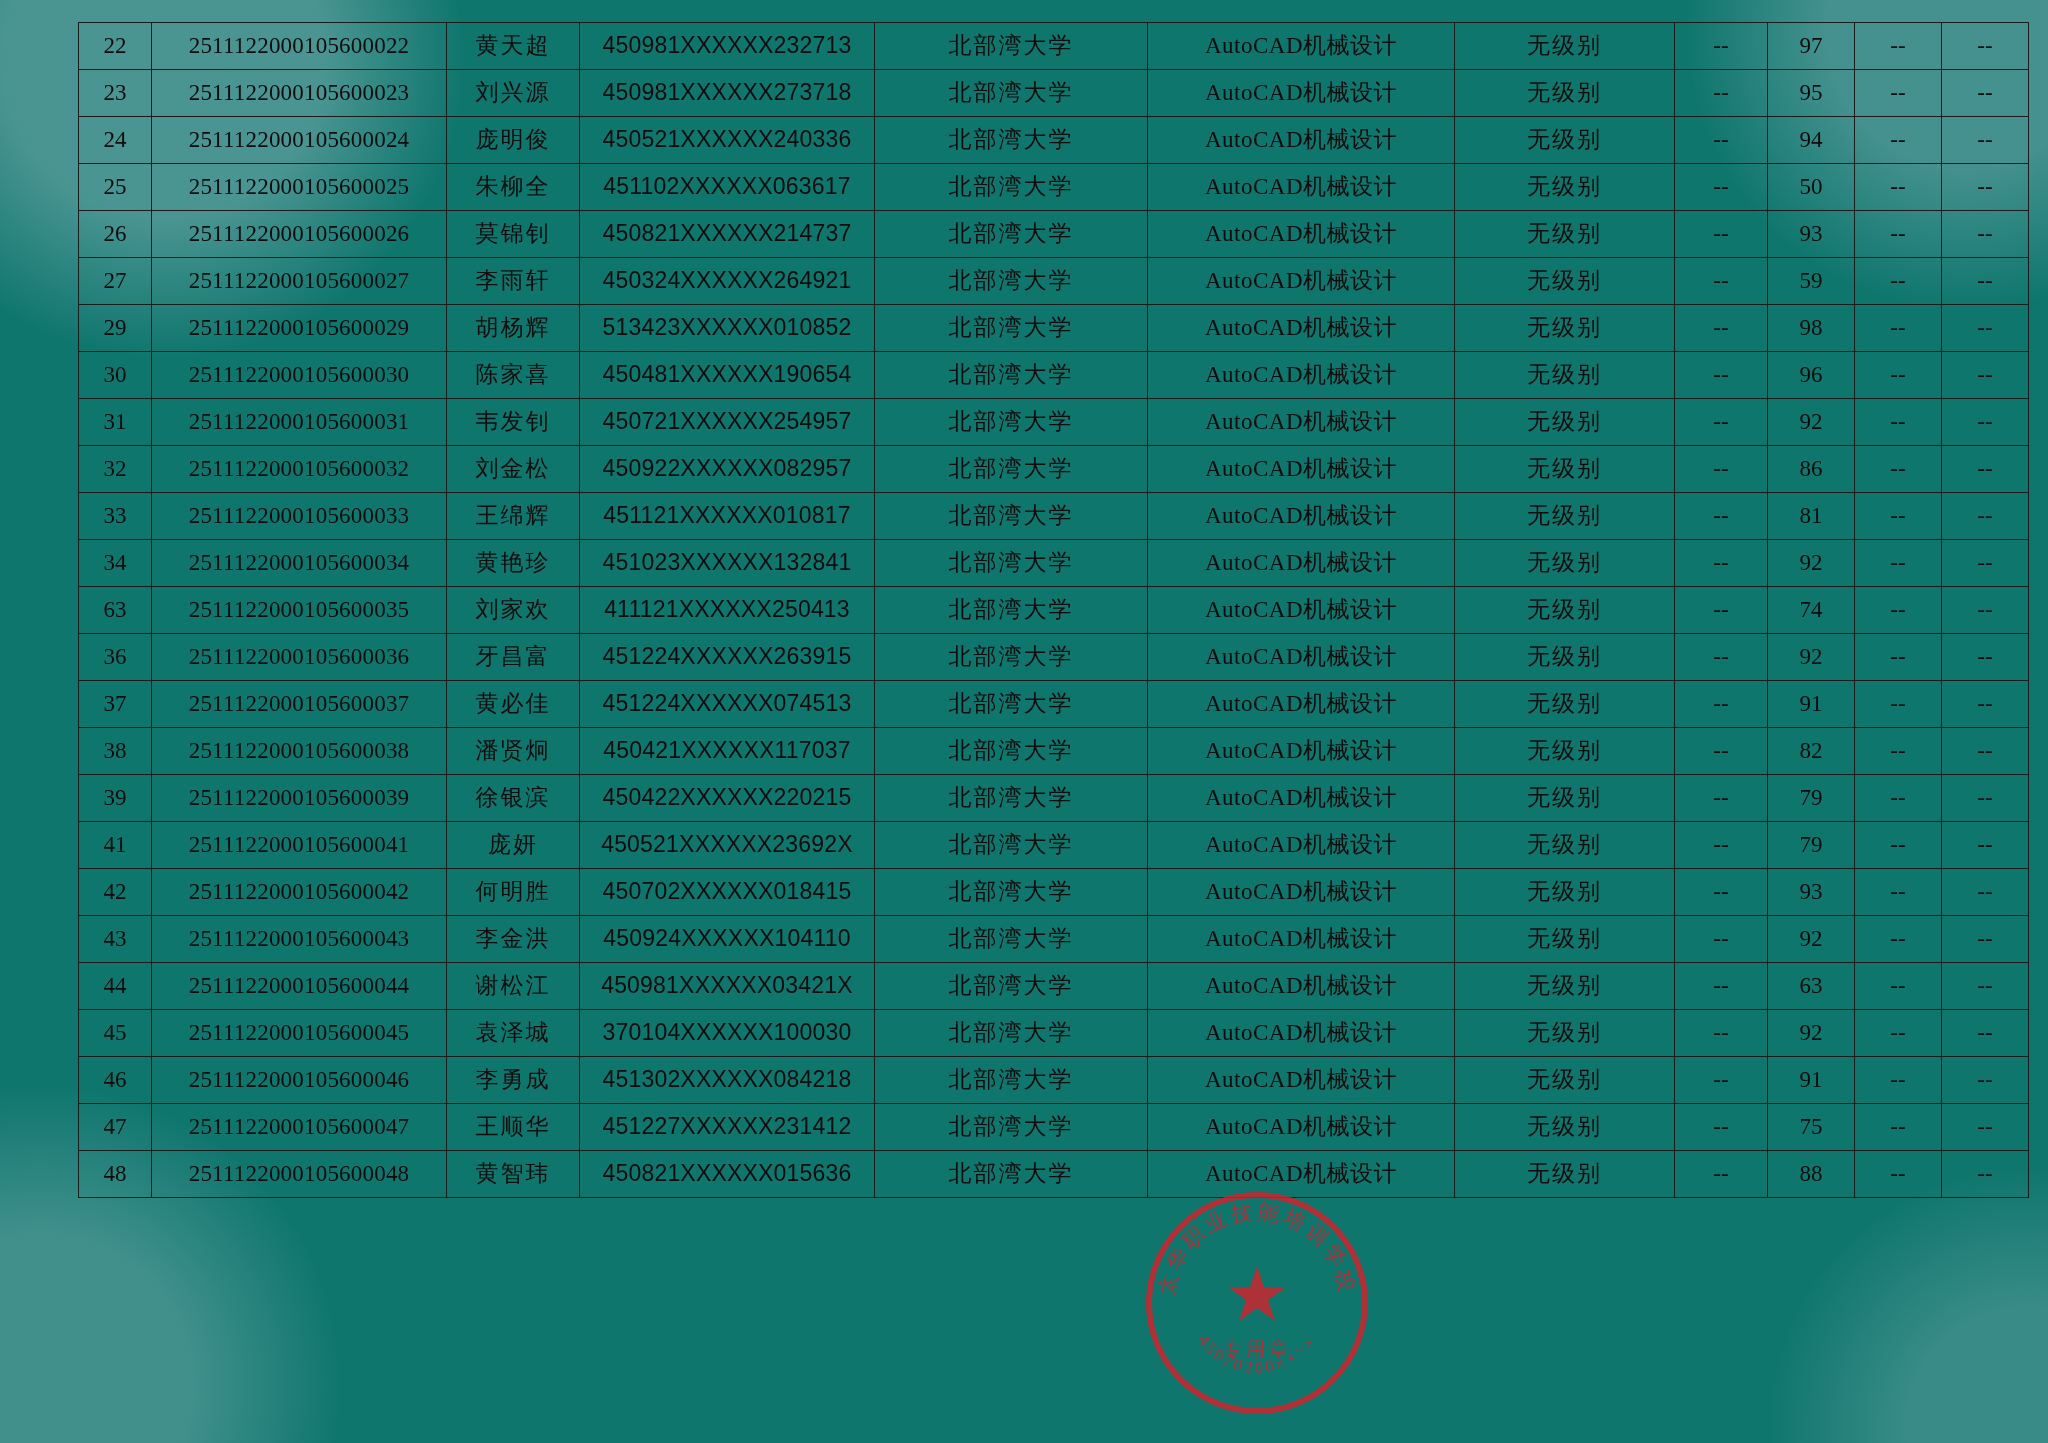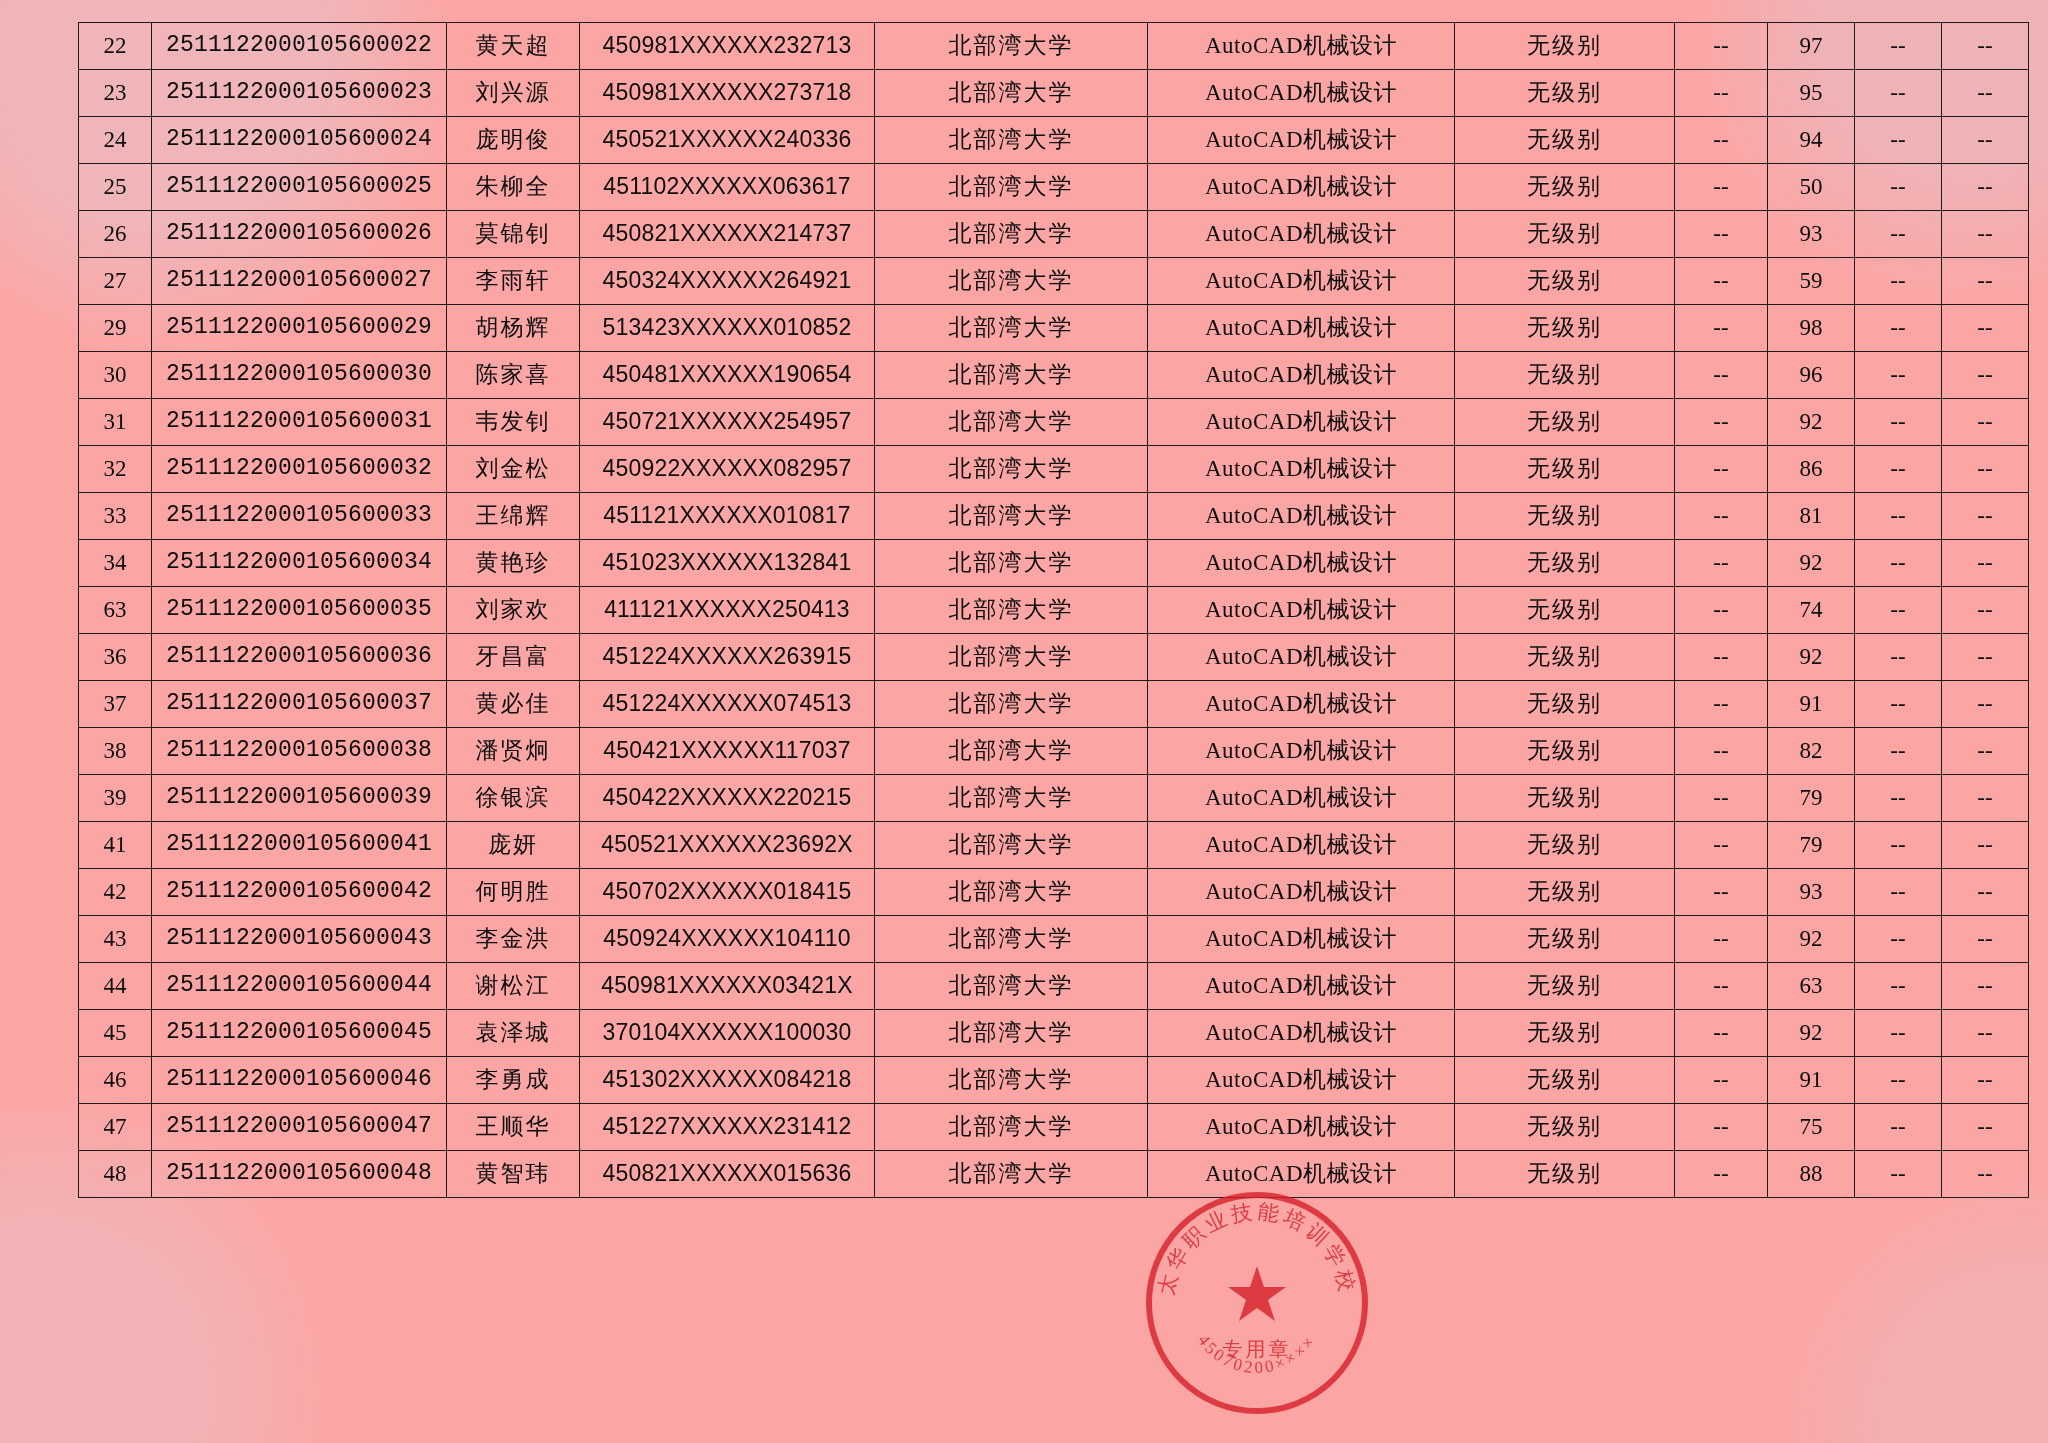--- a/index.html
+++ b/index.html
@@ -11,21 +11,21 @@
     width: 2048px;
     height: 1443px;
     font-family: "Liberation Serif", "DejaVu Serif", serif;
     position: relative;
     overflow: hidden;
   }
   
   .page {
     position: absolute;
     inset: 0;
-    background: #fca5a5;
+    background: #0f766e;
   }
   .paper-noise {
     position: absolute;
     inset: 0;
     background:
       radial-gradient(circle at 8% 4%, rgba(210,220,230,0.30) 0 160px, rgba(255,255,255,0) 300px),
       radial-gradient(circle at 96% 2%, rgba(205,215,228,0.28) 0 140px, rgba(255,255,255,0) 280px),
       radial-gradient(circle at 2% 96%, rgba(208,218,228,0.26) 0 150px, rgba(255,255,255,0) 300px),
       radial-gradient(circle at 99% 99%, rgba(205,215,225,0.22) 0 120px, rgba(255,255,255,0) 260px);
     pointer-events: none;
@@ -47,21 +47,21 @@
     text-align: center;
     vertical-align: middle;
     color: #0d0d0d;
     font-size: 23px;
     line-height: 1.1;
     padding: 0 2px;
     white-space: nowrap;
     overflow: hidden;
   }
   td.c-idx { width: 68px; font-family: "Liberation Serif", serif; font-size: 24px; }
-  td.c-no  { width: 290px; font-family: Liberation Mono, monospace; font-size: 24px; letter-spacing: 0.2px; }
+  td.c-no  { width: 290px; font-family: Liberation Serif, serif; font-size: 24px; letter-spacing: 0.2px; }
   td.c-name{ width: 128px; font-size: 25px; letter-spacing: 2px; }
   td.c-id  { width: 290px; font-family: Liberation Sans, sans-serif; font-size: 24px; letter-spacing: 0.2px; }
   td.c-org { width: 268px; font-size: 25px; letter-spacing: 2px; }
   td.c-course { width: 302px; font-size: 24px; letter-spacing: 0.5px; }
   td.c-level { width: 215px; font-size: 25px; letter-spacing: 2px; }
   td.c-dash1 { width: 88px; font-size: 23px; }
   td.c-score { width: 82px; font-family: "Liberation Serif", serif; font-size: 24px; }
   td.c-dash2 { width: 82px; font-size: 23px; }
   td.c-dash3 { width: 82px; font-size: 23px; }
 

